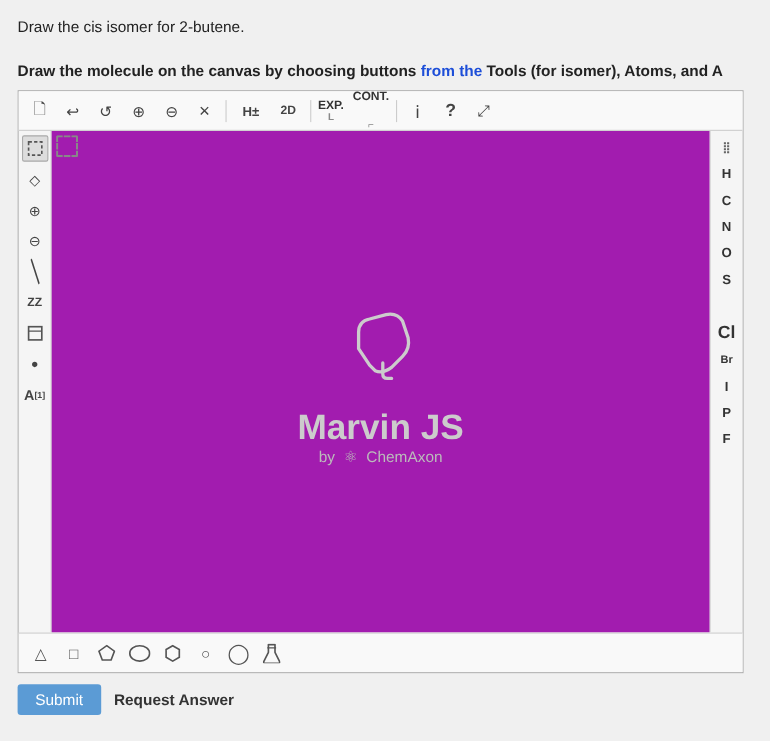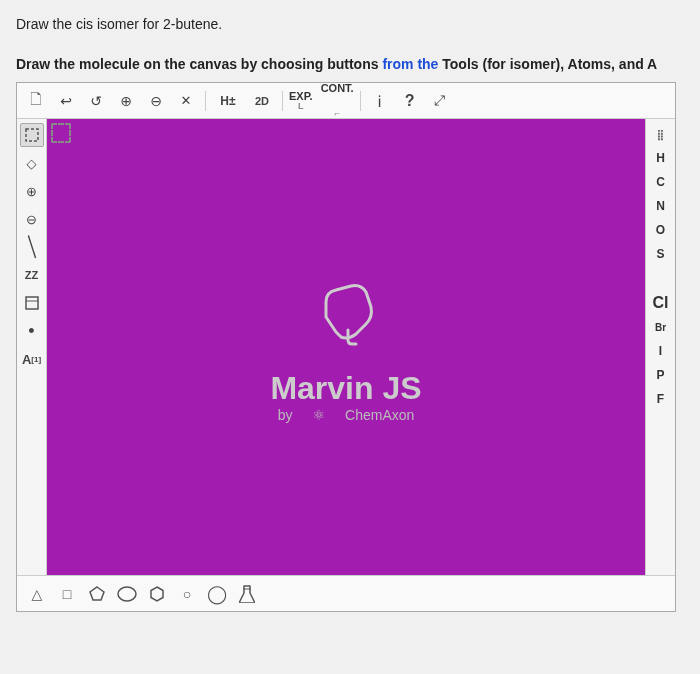--- a/index.html
+++ b/index.html
@@ -140,21 +140,21 @@
       font-size: 32px;
       font-weight: bold;
       color: #ccc;
     }
     .marvin-logo .logo-sub {
       font-size: 14px;
       color: #bbb;
       display: flex;
       align-items: flex-start;
       justify-content: center;
-      gap: 20px;
+      gap: 8px;
     }
 
     
     .right-sidebar {
       width: 30px;
       border-left: 1px solid #ccc;
       display: flex;
       flex-direction: column;
       align-items: center;
       padding: 4px 0;
@@ -364,13 +364,15 @@
     <div class="shape-btn" title="Flask">
       <svg width="16" height="18" viewBox="0 0 16 18">
         <path d="M5 1 L5 8 L1 16 Q0 18 2 18 L14 18 Q16 18 15 16 L11 8 L11 1 Z" fill="none" stroke="#555" stroke-width="1.5" stroke-linejoin="round"></path>
         <line x1="4" y1="4" x2="12" y2="4" stroke="#555" stroke-width="1"></line>
       </svg>
     </div>
   </div>
 </div>
 
 <div class="action-row">
+  <button class="btn-submit">Submit</button>
+  <button class="btn-request">Request Answer</button>
 </div>
 
 </body></html>

